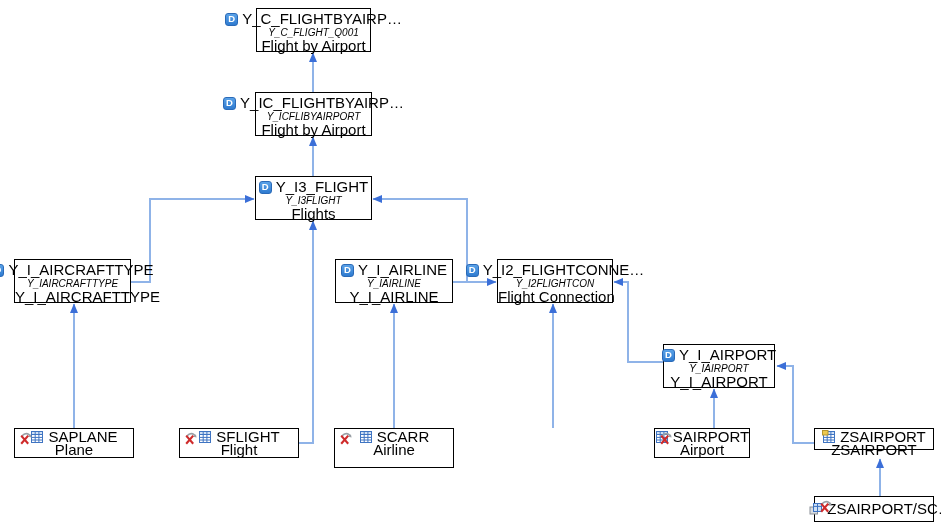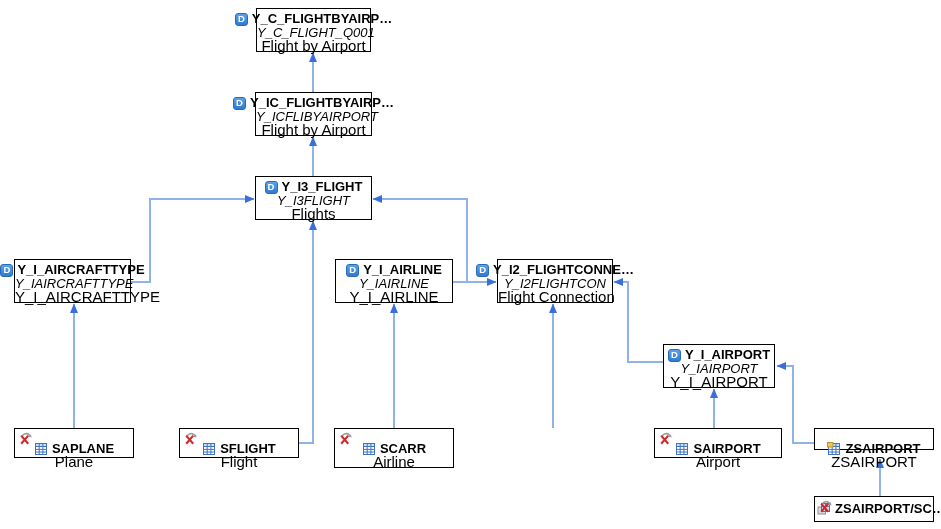--- a/index.html
+++ b/index.html
@@ -7,24 +7,24 @@
   .canvas { position:relative; width:941px; height:529px; background:#ffffff; overflow:hidden; }
   .edges { position:absolute; left:0; top:0; width:941px; height:529px; }
   .edge { fill:none; stroke:#8fb3e8; stroke-width:2; marker-end:url(#arrowhead); }
   .node {
     position:absolute; background:#fff; border:1px solid #000;
     text-align:center; color:#000; font-size:11px; cursor:default;
   }
   .node .row { display:flex; align-items:center; justify-content:center; gap:4px; line-height:14px; }
   .node.cds { padding-top:2px; }
   .node.cds .row { margin-top:1px; }
-  .title { font-weight:bold; white-space:nowrap; font-size:13px; }
-  .sub { font-style:italic; line-height:13px; white-space:nowrap; font-size:13px; }
+  .title { font-weight:normal; white-space:nowrap; font-size:15px; }
+  .sub { font-style:italic; line-height:13px; white-space:nowrap; font-size:10px; }
   .desc { line-height:13px; white-space:nowrap; font-size:15px; }
-  .node.tbl { padding-top:13px; }
+  .node.tbl { padding-top:1px; }
   .node.tbl .desc { line-height:12px; }
   .cds-ic {
     display:inline-flex; width:13px; height:13px; flex:0 0 auto;
     background:linear-gradient(#5aa2e8,#2f7bd0); border:1px solid #2a6ab8; border-radius:3px;
     color:#fff; font-size:9.5px; font-weight:bold; align-items:center; justify-content:center;
   }
   .ic { width:14px; height:14px; flex:0 0 auto; display:inline-block; }
   .noexpand { position:absolute; left:3px; top:2px; width:16px; height:15px; }
   .node.tbl1 { padding-top:5px; }
 </style>
@@ -179,21 +179,21 @@
     <div class="row">
       <svg class="ic">
           <use href="#sym-table"></use>
         </svg>
       <span class="title">SCARR</span>
     </div>
     <div class="desc">Airline</div>
   </div>
 
 
-  <div class="node tbl" style="left:654px;top:428px;width:128px;height:30px;">
+  <div class="node tbl" style="left:654px;top:428px;width:96px;height:30px;">
     <svg class="noexpand">
         <use href="#sym-noexpand"></use>
       </svg>
     <div class="row">
       <svg class="ic">
           <use href="#sym-table"></use>
         </svg>
       <span class="title">SAIRPORT</span>
     </div>
     <div class="desc">Airport</div>

